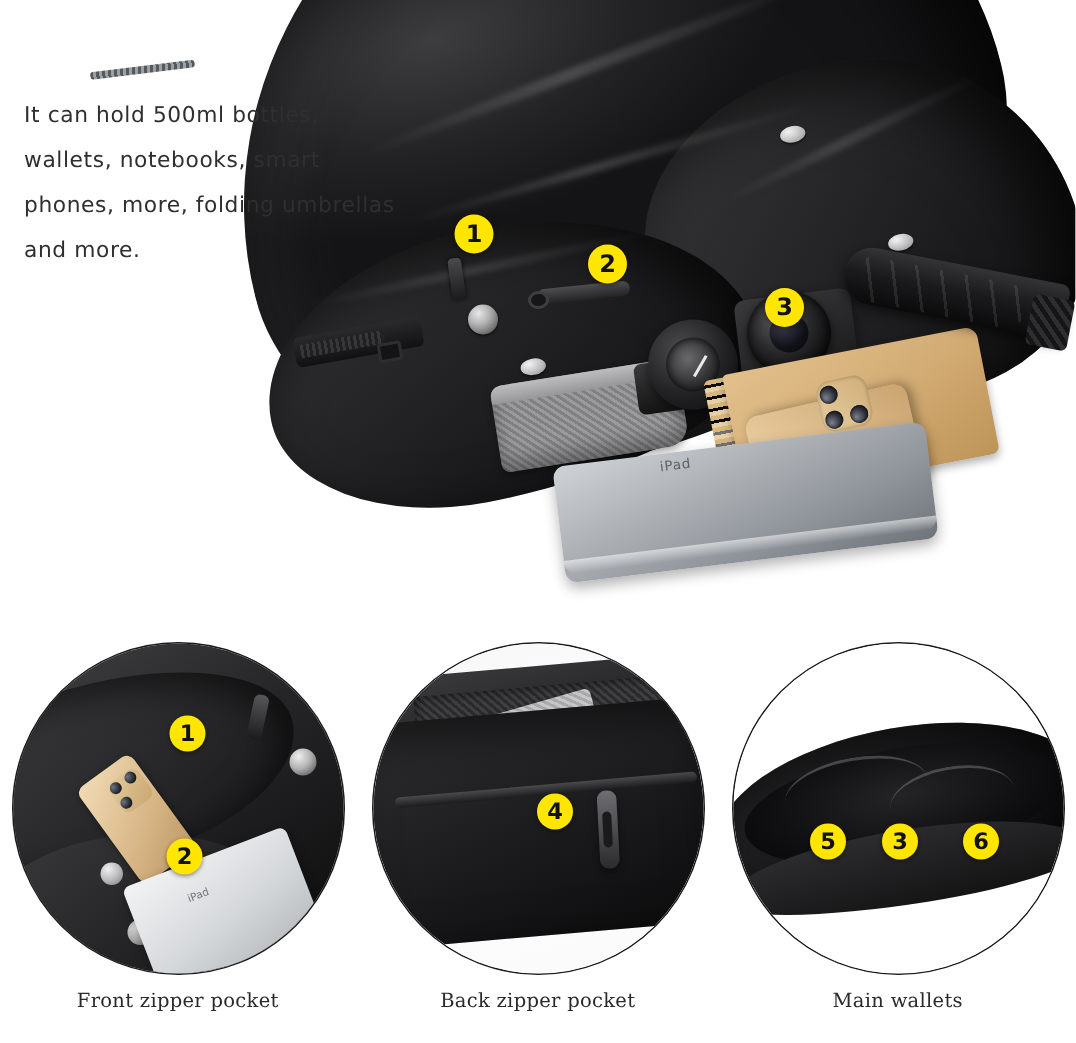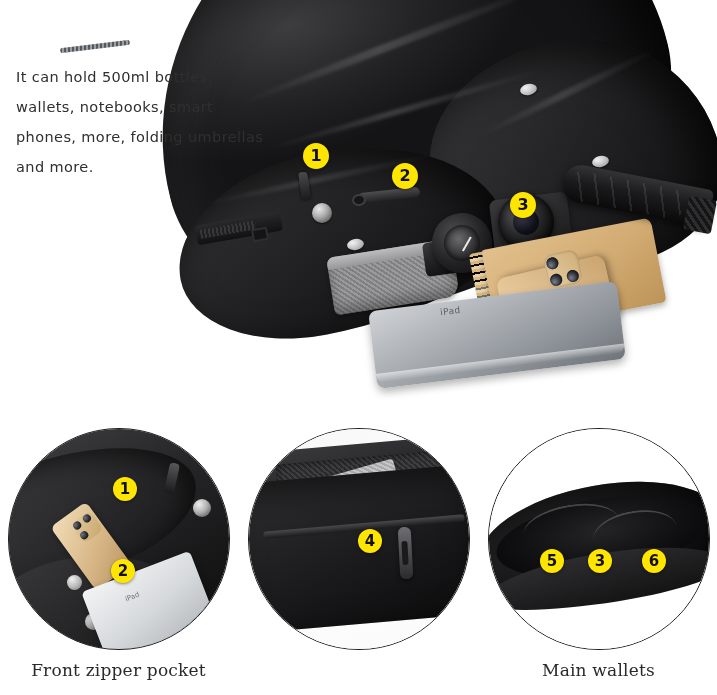--- a/index.html
+++ b/index.html
@@ -489,21 +489,21 @@
     background: linear-gradient(175deg,#303032,#111112);
     border-radius: 50% 50% 46% 54% / 60% 60% 40% 40%;
     transform: rotate(-9deg);
   }
 
   .caption {
     position: absolute;
     top: 240px; left: 0; width: 237px;
     text-align: center;
     font-family: "DejaVu Serif", "Liberation Serif", serif;
-    font-size: 17px;
+    font-size: 13px;
     color: #2a2a2a;
     letter-spacing: .2px;
   }
 </style>
 </head>
 <body>
 
 <div id="page">
 
   <div id="hero">
@@ -600,20 +600,21 @@
           <div class="p2-bg"></div>
           <div class="p2-top"></div>
           <div class="p2-mesh"></div>
           <div class="p2-grey"></div>
           <div class="p2-body"></div>
           <div class="p2-zipline"></div>
           <div class="p2-pull"></div>
         </div>
         <div class="badge sm" style="left:109px; top:100px;">4</div>
       </div>
+      <div class="caption">Back zipper pocket</div>
     </div>
 
     <div class="panel p3">
       <div class="circle">
         <div class="fill">
           <div class="p3-bg"></div>
           <div class="p3-shell"></div>
           <div class="p3-open"></div>
           <div class="p3-div d1"></div>
           <div class="p3-div d2"></div>

